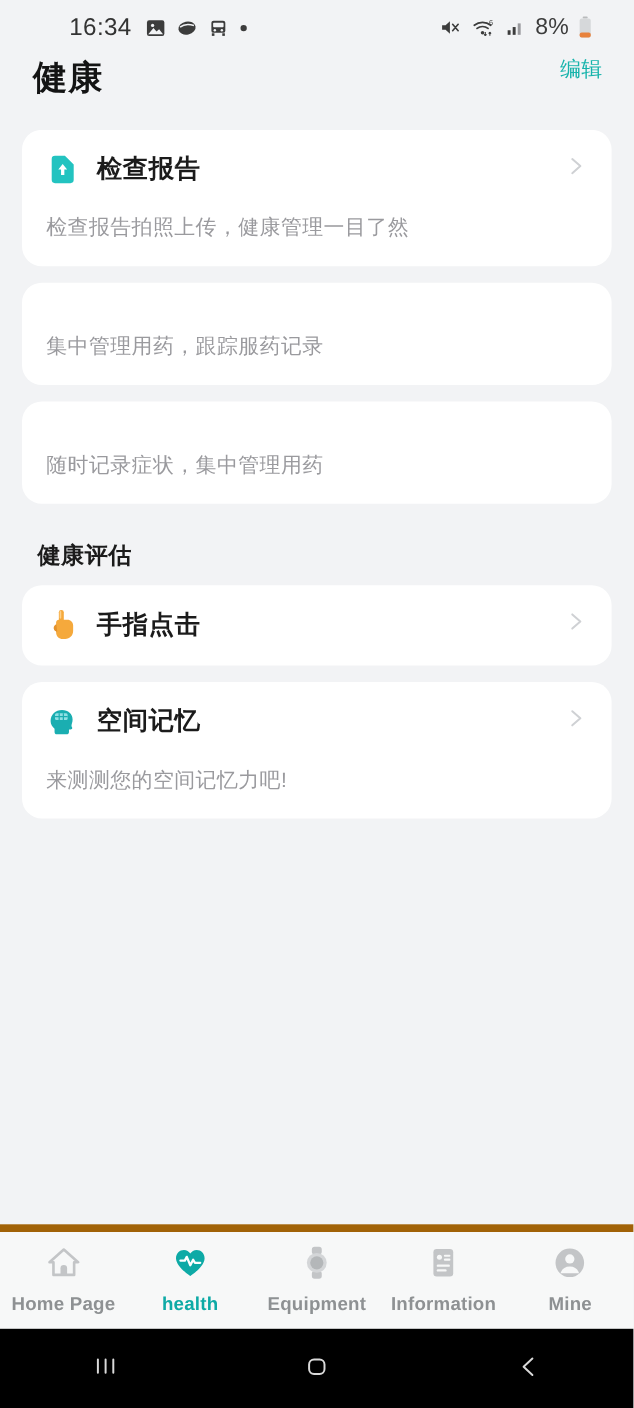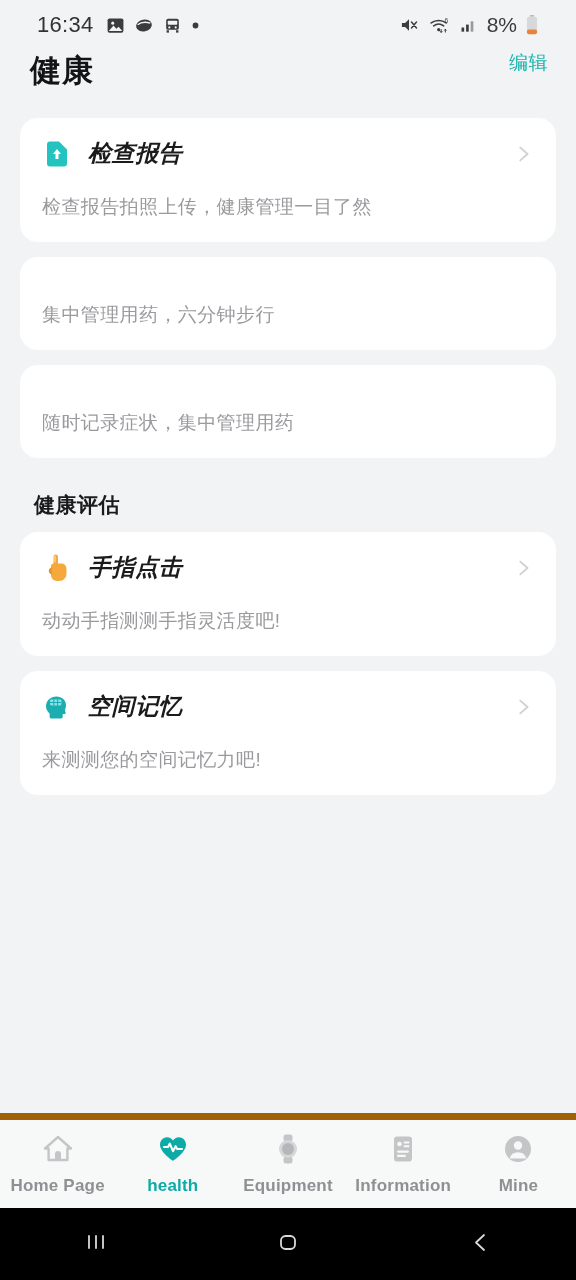--- a/index.html
+++ b/index.html
@@ -7,21 +7,21 @@
   body {
     font-family:"Liberation Sans","DejaVu Sans",sans-serif;
     background:#f2f3f5;
     overflow:hidden;
     position:relative;
   }
 
   
   .statusbar {
     height:50px; display:flex; align-items:center;
-    padding:0 37px; background:#f2f3f5; color:#3c3c3c;
+    padding:0 37px; background:#f2f3f5; color:#3c3c3c;margin-left:26px;
   }
   .sb-time { font-size:22px; letter-spacing:.3px; color:#333; }
   .sb-left-icons { display:flex; align-items:center; gap:9px; margin-left:12px; }
   .sb-right { margin-left:auto; display:flex; align-items:center; gap:8px; }
   .sb-batt-text { font-size:21px; color:#3c3c3c; }
   .sb-icon { display:block; }
 
   
   .header {
     height:68px; display:flex; align-items:flex-start;
@@ -39,21 +39,21 @@
   }
   .section-title {
     font-size:21px; font-weight:bold; color:#1b1b1b;
     padding:18px 0 13px 34px; letter-spacing:.5px;
   }
   .card {
     background:#fff; border-radius:18px;
     margin:0 20px 15px 20px;
     padding:20px 22px 22px 22px;
   }
-  .card-head { display:flex; align-items:flex-end;font-style:italic; }
+  .card-head { display:flex; align-items:center; }
   .card-icon { width:30px; height:30px; flex:0 0 30px; position:relative; }
   .card-title {
     font-size:23px; font-weight:bold; color:#1b1b1b;
     margin-left:16px; letter-spacing:.6px;
   }
   .chevron { margin-left:auto; }
   .card-desc {
     font-size:19px; color:#9a9a9e; margin-top:25px; letter-spacing:.4px;
   }
   .card.clipped { margin-bottom:0; }
@@ -152,21 +152,21 @@
       <span class="chevron">
         <svg width="22" height="22" viewBox="0 0 24 24">
             <path d="M9 5l8 7-8 7" stroke="#cfd1d4" stroke-width="2" fill="none" stroke-linecap="round" stroke-linejoin="round"></path>
           </svg>
       </span>
     </div>
     <div class="card-desc">检查报告拍照上传，健康管理一目了然</div>
   </div>
 
   <div class="card">
-    <div class="card-desc">集中管理用药，六分钟步行</div>
+    <div class="card-desc">集中管理用药，跟踪服药记录</div>
   </div>
 
   <div class="card">
     <div class="card-desc">随时记录症状，集中管理用药</div>
   </div>
 
   <div class="section-title">健康评估</div>
 
 
   <div class="card">
@@ -179,21 +179,20 @@
           <rect x="12.2" y="2.4" width="1.5" height="7" rx=".7" fill="#ffd18a"></rect>
         </svg>
       </span>
       <span class="card-title">手指点击</span>
       <span class="chevron">
         <svg width="22" height="22" viewBox="0 0 24 24">
             <path d="M9 5l8 7-8 7" stroke="#cfd1d4" stroke-width="2" fill="none" stroke-linecap="round" stroke-linejoin="round"></path>
           </svg>
       </span>
     </div>
-    <div class="card-desc">动动手指测测手指灵活度吧!</div>
   </div>
 
   <div class="card clipped">
     <div class="card-head">
       <span class="card-icon">
         <svg width="30" height="30" viewBox="0 0 30 30">
           <path d="M4 14.5C4 8.7 8.5 4.5 14.4 4.5c5.6 0 9.6 3.7 9.6 8.6 0 2.5-1 4.1-1 5.6 0 .9.7 1.3.7 2.1 0 .8-.6 1.3-1.6 1.3h-1.4v2.3c0 1.2-.8 2.1-2.2 2.1H9.6c-1.2 0-2-.8-2-2.1v-2.9C5.4 19.7 4 17.3 4 14.5z" fill="#1aaeb1"></path>
           <rect x="8" y="7.5" width="11.5" height="6" rx="1.4" fill="#8fe0e4"></rect>
           <path d="M11.8 7.5v6M15.6 7.5v6M8 10.5h11.5" stroke="#1aaeb1" stroke-width="1.1"></path>
         </svg>

